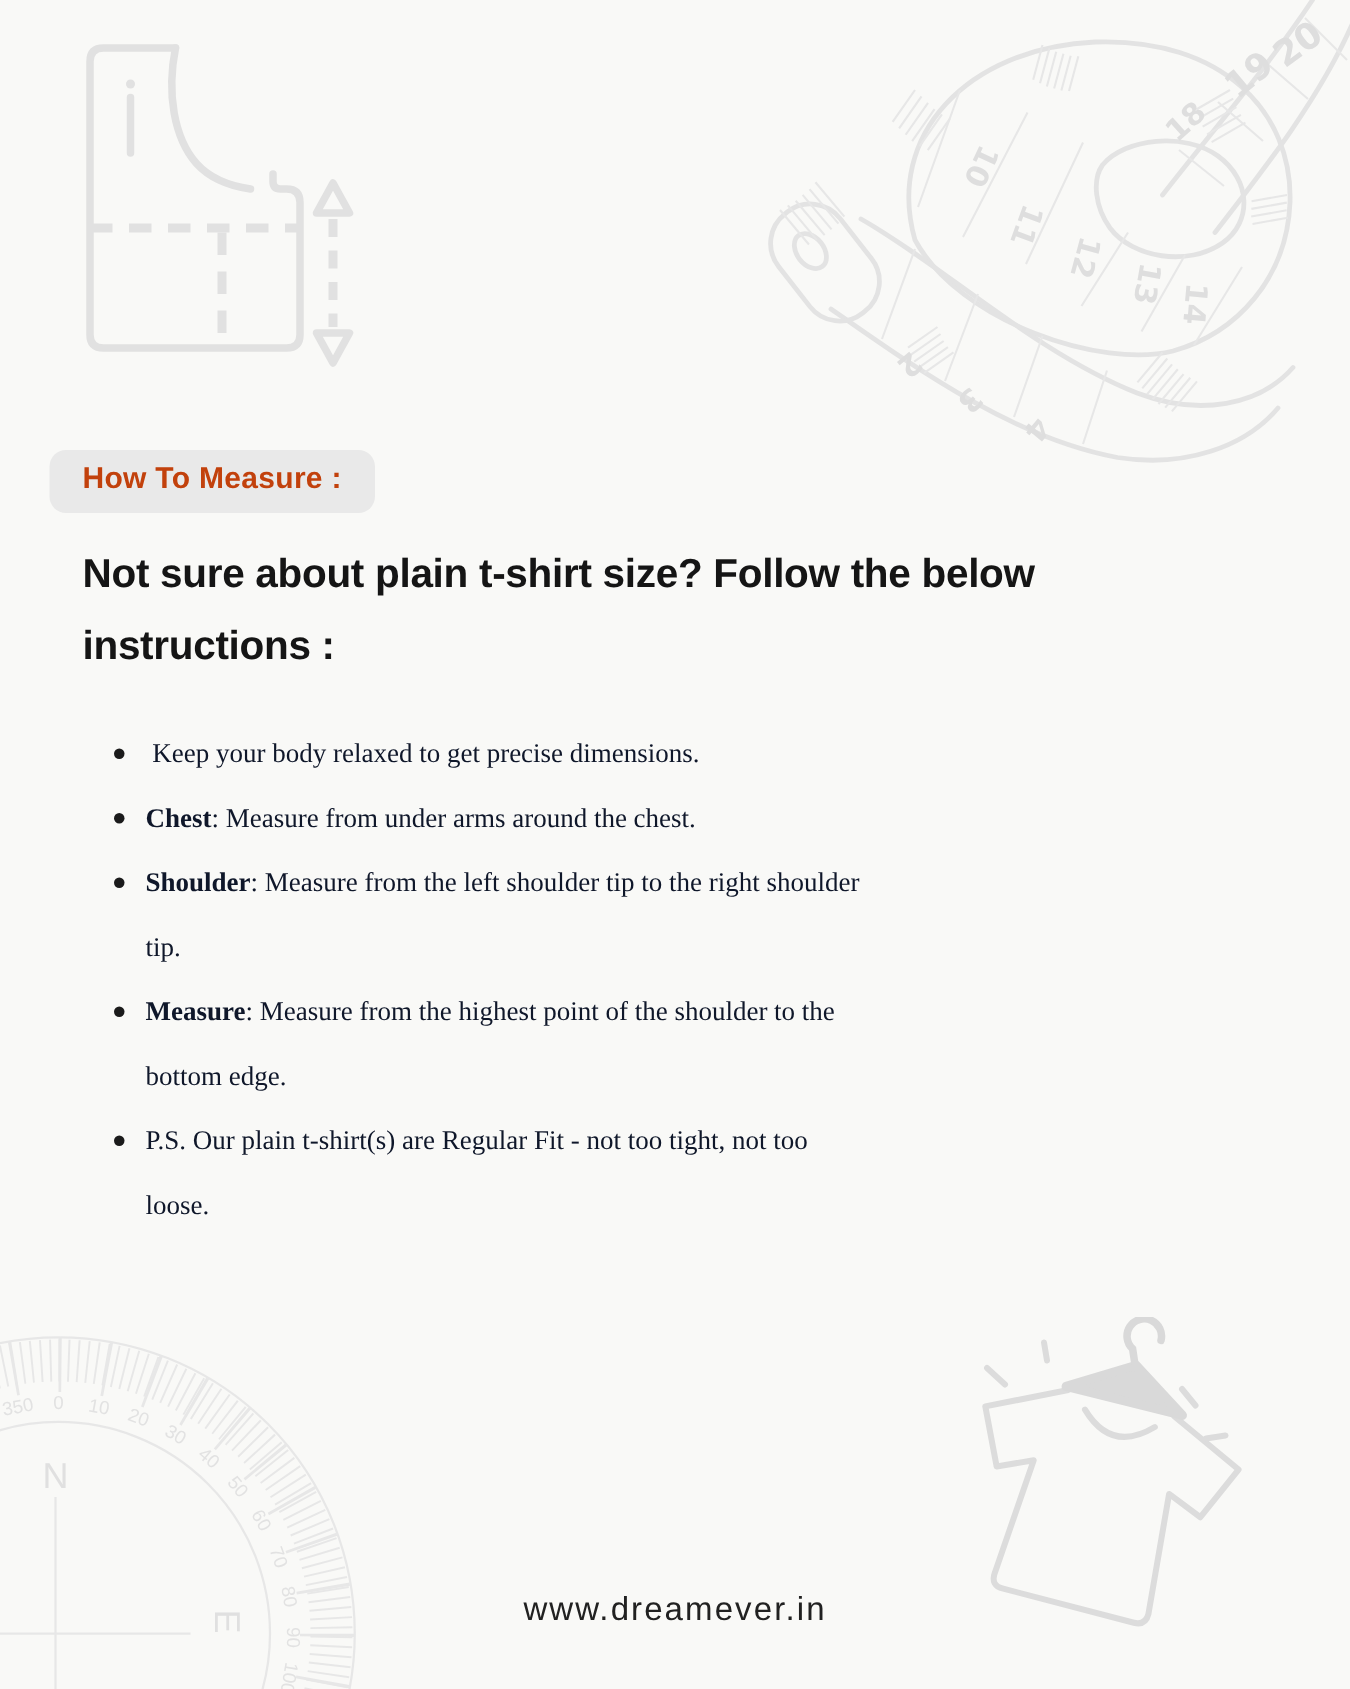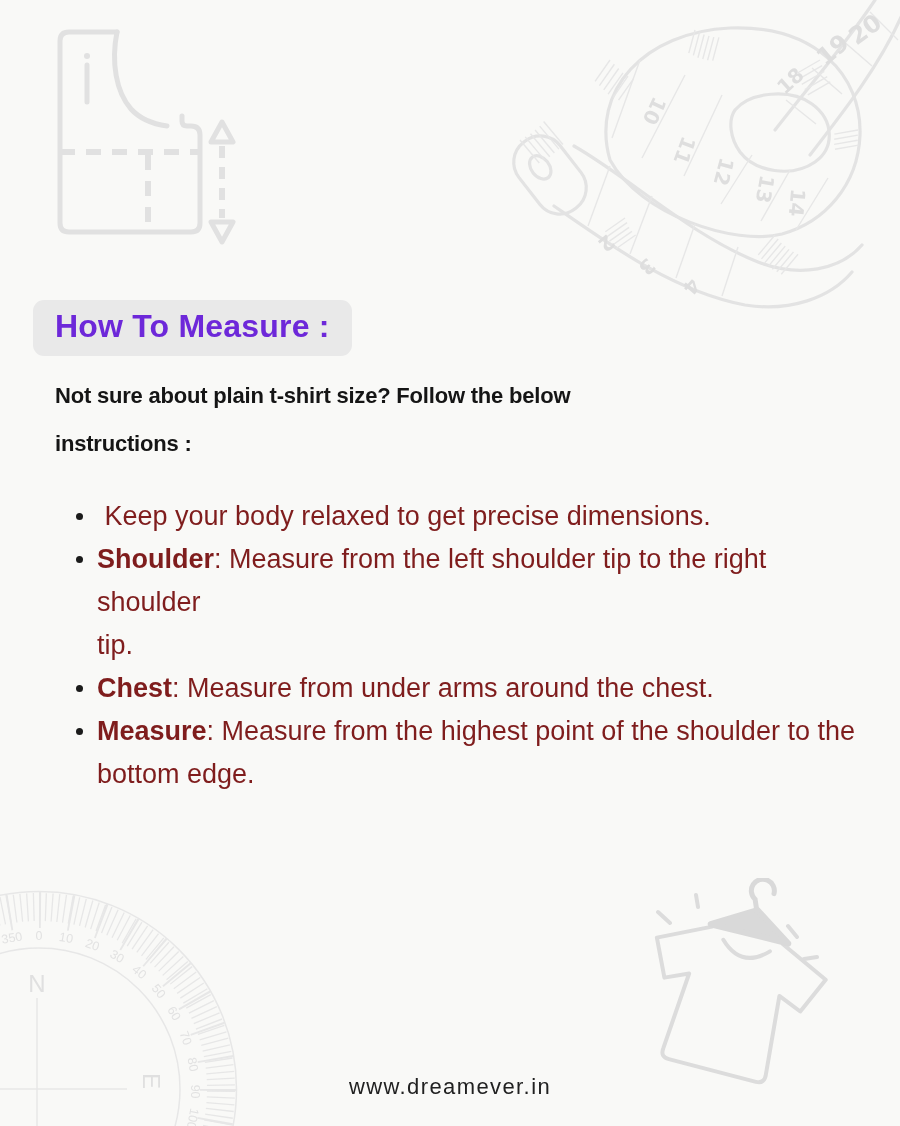--- a/index.html
+++ b/index.html
@@ -11,40 +11,40 @@
   .deco { position:absolute; z-index:1; }
   .deco-pattern { left:20px; top:10px; }
   .deco-tape { left:490px; top:0; }
   .deco-compass { left:0; top:880px; }
   .deco-hanger { left:620px; top:878px; }
 
   main { position:relative; z-index:2; padding:300px 40px 0 33px; }
 
   .pill {
     display:inline-block; margin:0; background:#e9e9e9; border-radius:11px;
-    padding:8px 22px 11px 22px; font-size:32px; font-weight:bold; color:#6d28d9;
+    padding:8px 22px 11px 22px; font-size:20px; font-weight:bold; color:#c2410c;
     letter-spacing:0.2px;
   }
   .intro {
-    margin:16px 0 0 22px; font-size:22px; font-weight:bold; line-height:48px;
+    margin:16px 0 0 22px; font-size:27px; font-weight:bold; line-height:48px;
     white-space:pre-line; color:#151515; letter-spacing:-0.2px;
   }
   ul.instructions { list-style:none; margin:27px 0 0 0; padding:0 0 0 64px; }
   ul.instructions li {
-    position:relative; font-size:27px; line-height:43px; color:#7f1d1d;
+    position:relative; font-size:18px; line-height:43px; color:#0f172a;font-family:Liberation Serif, serif;
   }
   ul.instructions li::before {
     content:''; position:absolute; left:-21px; top:18px;
     width:7px; height:7px; border-radius:50%; background:#1b1b1b;
   }
   ul.instructions li .seg { white-space:pre-wrap; }
   ul.instructions li .b { font-weight:bold; }
 
   footer.site {
-    position:absolute; z-index:2; left:0; right:0; bottom:26px;
+    position:absolute; z-index:2; left:0; right:0; bottom:40px;
     text-align:center; font-size:22px; letter-spacing:1.4px; color:#212121;
   }
 
   
   .sk   { stroke:#e1e1e1; fill:none; stroke-width:5; stroke-linecap:round; stroke-linejoin:round; }
   .skd  { stroke:#e1e1e1; fill:none; stroke-width:6; }
   .tp   { stroke:#e3e3e3; fill:none; stroke-width:3.2; stroke-linecap:round; stroke-linejoin:round; }
   .tpl  { stroke:#e7e7e7; fill:none; stroke-width:1.4; }
   .tptx { fill:#dedede; font-family:"DejaVu Sans","Liberation Sans",sans-serif; font-size:20px; font-weight:bold; }
   .tptx2{ fill:#dedede; font-family:"DejaVu Sans","Liberation Sans",sans-serif; font-size:24px; font-weight:bold; }
@@ -166,25 +166,27 @@
   </svg>
 
   <main>
     <h1 class="pill">How To Measure :</h1>
 
     <p class="intro">Not sure about plain t-shirt size? Follow the below
 instructions :</p>
 
     <ul class="instructions">
       <li><span class="seg b"></span><span class="seg"> Keep your body relaxed to get precise dimensions.</span></li>
+      <li><span class="seg b">Chest</span><span class="seg">: Measure from under arms around the chest.</span></li>
       <li><span class="seg b">Shoulder</span><span class="seg">: Measure from the left shoulder tip to the right shoulder
 tip.</span></li>
-      <li><span class="seg b">Chest</span><span class="seg">: Measure from under arms around the chest.</span></li>
       <li><span class="seg b">Measure</span><span class="seg">: Measure from the highest point of the shoulder to the
 bottom edge.</span></li>
+      <li><span class="seg b"></span><span class="seg">P.S. Our plain t-shirt(s) are Regular Fit - not too tight, not too
+loose.</span></li>
     </ul>
   </main>
 
   <footer class="site">
     <span>www.dreamever.in</span>
   </footer>
 
 </div>
 
 </body></html>

